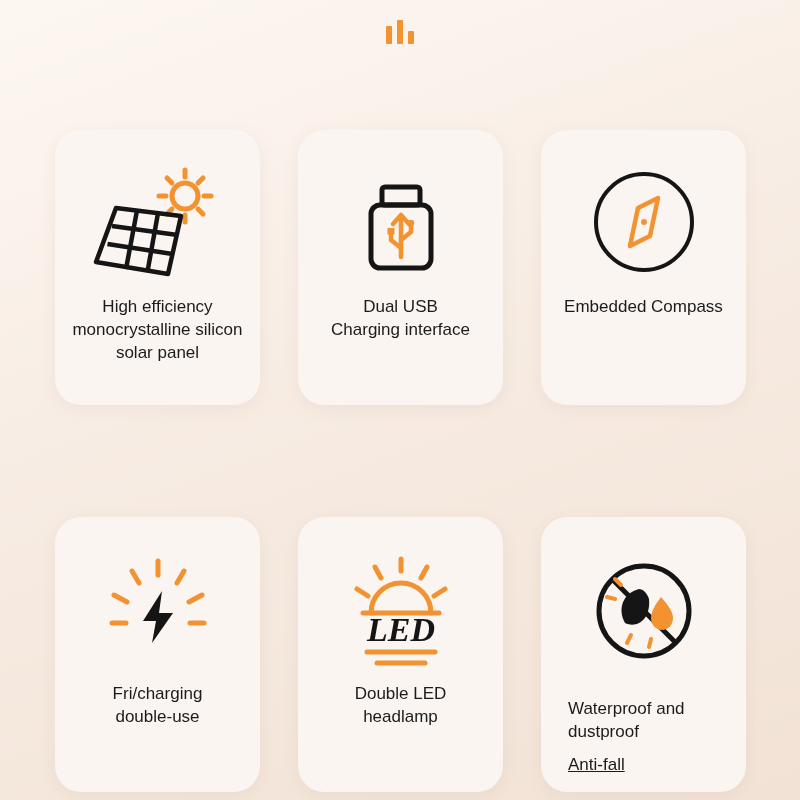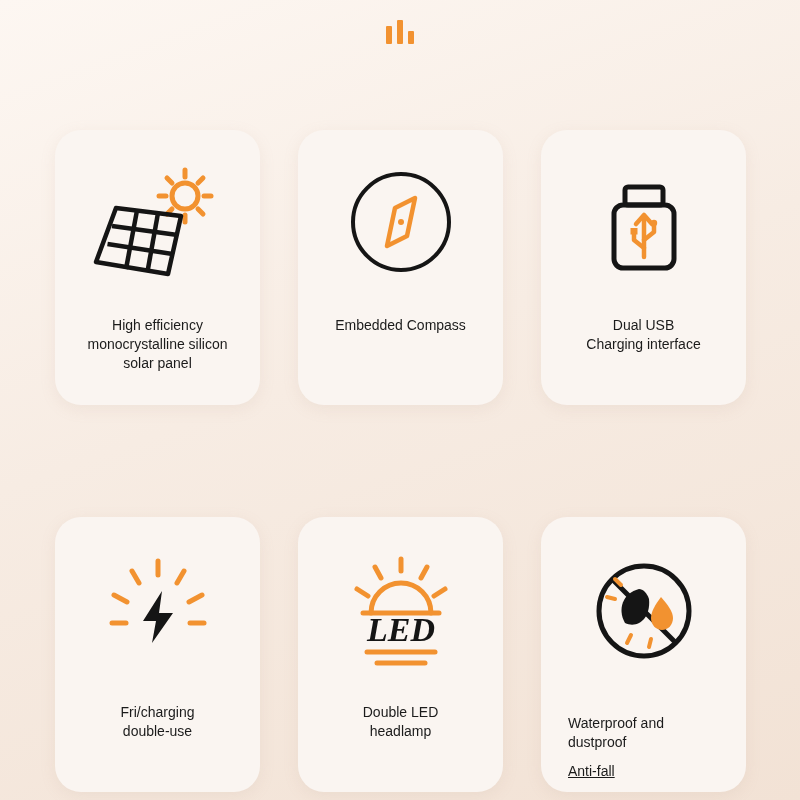--- a/index.html
+++ b/index.html
@@ -64,23 +64,23 @@
     padding-top: 34px;
     box-sizing: border-box;
   }
   .icon-wrap {
     height: 128px;
     display: flex;
     align-items: flex-start;
     justify-content: center;
   }
   .caption {
-    margin-top: 24px;
+    margin-top: 4px;
     text-align: center;
-    font-size: 14px;
+    font-size: 17px;
     line-height: 1.35;
     color: #1b1b1b;
     padding: 0 8px;
     white-space: pre-line;
   }
   .caption.left-align {
     text-align: left;
     width: 100%;
     padding-left: 27px;
     box-sizing: border-box;
@@ -130,50 +130,50 @@
         </svg>
       </div>
       <div class="caption">High efficiency
 monocrystalline silicon
 solar panel</div>
     </div>
 
     <div class="card">
       <div class="icon-wrap">
         <svg width="120" height="120" viewBox="0 0 120 120">
-          <circle cx="60" cy="58" r="48" fill="none" stroke="#151515" stroke-width="4"></circle>
-          <path d="M74 34 L66 72 L46 82 L54 44 Z" fill="none" stroke="#f29230" stroke-width="4.5" stroke-linejoin="round"></path>
-          <circle cx="60" cy="58" r="3" fill="#f29230"></circle>
-        </svg>
-      </div>
-      <div class="caption">Embedded Compass</div>
-    </div>
-
-    <div class="card">
-      <div class="icon-wrap">
-        <svg width="120" height="120" viewBox="0 0 120 120">
           <rect x="41" y="23" width="38" height="18" rx="3" fill="none" stroke="#151515" stroke-width="5"></rect>
           <rect x="30" y="41" width="60" height="63" rx="9" fill="none" stroke="#151515" stroke-width="5"></rect>
           <g stroke="#f29230" stroke-width="4.5" fill="none" stroke-linecap="round" stroke-linejoin="round">
             <line x1="60" y1="52" x2="60" y2="93"></line>
             <path d="M52 60 L60 51 L68 60"></path>
             <path d="M60 76 L70 68 L70 61"></path>
             <circle cx="70" cy="59" r="3.2" fill="#f29230" stroke="none"></circle>
             <path d="M60 84 L50 76 L50 70"></path>
             <rect x="46.5" y="64" width="7" height="6.5" fill="#f29230" stroke="none"></rect>
           </g>
         </svg>
       </div>
       <div class="caption">Dual USB
 Charging interface</div>
     </div>
 
     <div class="card">
       <div class="icon-wrap">
         <svg width="120" height="120" viewBox="0 0 120 120">
+          <circle cx="60" cy="58" r="48" fill="none" stroke="#151515" stroke-width="4"></circle>
+          <path d="M74 34 L66 72 L46 82 L54 44 Z" fill="none" stroke="#f29230" stroke-width="4.5" stroke-linejoin="round"></path>
+          <circle cx="60" cy="58" r="3" fill="#f29230"></circle>
+        </svg>
+      </div>
+      <div class="caption">Embedded Compass</div>
+    </div>
+
+    <div class="card">
+      <div class="icon-wrap">
+        <svg width="120" height="120" viewBox="0 0 120 120">
           <g stroke="#f29230" stroke-width="5" stroke-linecap="round">
             <line x1="60" y1="10" x2="60" y2="24"></line>
             <line x1="34" y1="20" x2="41" y2="32"></line>
             <line x1="86" y1="20" x2="79" y2="32"></line>
             <line x1="16" y1="44" x2="29" y2="51"></line>
             <line x1="104" y1="44" x2="91" y2="51"></line>
             <line x1="14" y1="72" x2="28" y2="72"></line>
             <line x1="106" y1="72" x2="92" y2="72"></line>
           </g>
           <path d="M60 34 C78 34 90 48 90 66 C90 80 80 92 60 92 C40 92 30 80 30 66 C30 48 42 34 60 34 Z" fill="none" stroke="#f29230" stroke-width="0"></path>

